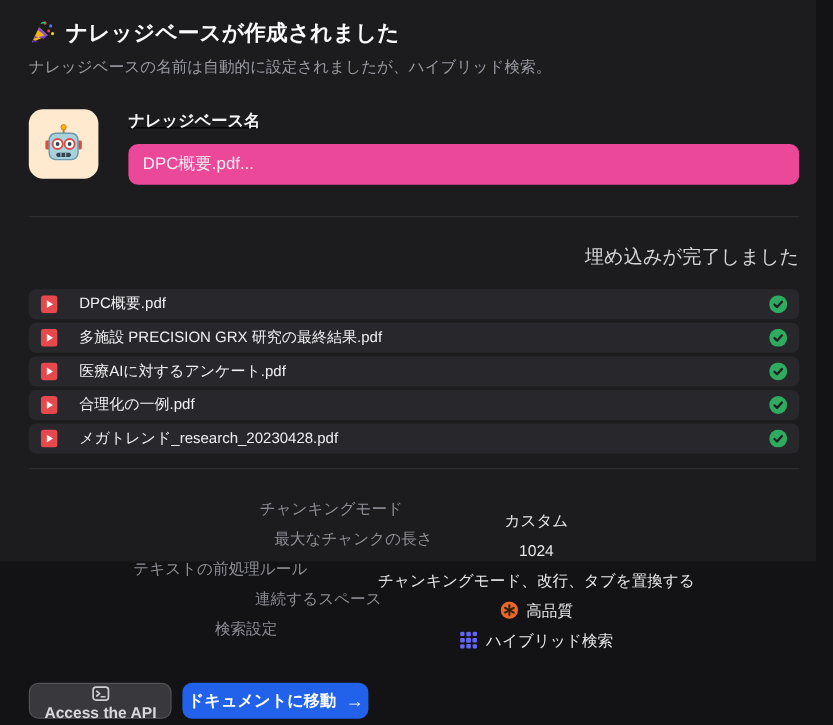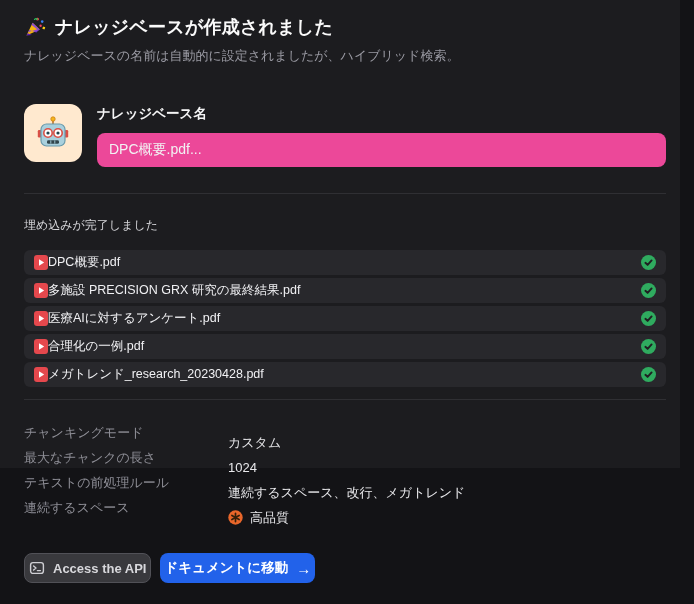--- a/index.html
+++ b/index.html
@@ -12,66 +12,66 @@
   }
   .panel {
     position:absolute; left:0; top:0; width:680px; height:468px;
     background:#1c1c1f;
     padding:15px 14px 0 24px;
   }
   .title-row { display:flex; align-items:center; gap:9px; }
   .title { font-size:18px; font-weight:700; color:#fafafa; letter-spacing:.2px; }
   .subtitle { margin-top:8px; font-size:13px; color:#9a9aa3; }
 
-  .name-row { display:flex; margin-top:39px; gap:15px; }
+  .name-row { display:flex; margin-top:26px; gap:25px;text-decoration:underline; }
   .avatar {
     width:58px; height:58px; border-radius:12px; background:#ffe9cf;
     display:flex; align-items:center; justify-content:center; flex-shrink:0;
     cursor:pointer;
   }
   .name-col { flex:1; padding-top:1px; }
   .name-label { font-size:13.5px; font-weight:700; color:#f4f4f5; }
   .name-input {
     margin-top:10px; height:34px; width:100%;
     background:#ec4899; border:none; border-radius:8px;
     color:#f2f2f3; font-size:14px; padding:0 12px;
     font-family:"Liberation Sans","DejaVu Sans",sans-serif;
     outline:none;
   }
 
   .divider { height:1px; background:#2f2f33; }
   .divider.d1 { margin-top:26px; }
   .divider.d2 { margin-top:12px; }
 
-  .section-heading { margin-top:23px; font-size:12px; font-weight:400; color:#d6d6da; }
+  .section-heading { margin-top:23px; font-size:16px; font-weight:400; color:#d6d6da;text-align:right; }
 
   .file-list { margin-top:16px; }
   .file-row {
     display:flex; align-items:center; height:25px;
     background:#28282c; border-radius:6px;
-    padding:0 10px; margin-bottom:3px; gap:0;
+    padding:0 10px; margin-bottom:3px; gap:18px;
   }
   .file-name { flex:1; font-size:12.5px; font-weight:500; color:#f0f0f3; overflow:hidden; white-space:nowrap; text-overflow:ellipsis; }
   .icon { display:inline-flex; align-items:center; justify-content:center; flex-shrink:0; }
 
   .settings { margin-top:20px; }
-  .setting-row { display:flex; align-items:center; height:25px; font-size:13px; }
+  .setting-row { display:flex; align-items:center; height:25px; font-size:13px;justify-content:center; }
   .setting-label { width:204px; color:#8e8e96; flex-shrink:0; }
   .setting-value { color:#e8e8eb; display:flex; align-items:center; gap:7px; font-weight:400;margin-top:20px; }
 
   .footer { margin-top:33px; display:flex; gap:9px; }
   .btn {
     height:30px; display:inline-flex; align-items:center;
     border-radius:8px; cursor:pointer;
     font-family:"Liberation Sans","DejaVu Sans",sans-serif;
   }
   .btn-api {
-    gap:8px; padding:0 4px;
+    padding:0 12px;
     background:#39393d; border:1px solid #515157;
-    color:#d8d8dc; font-size:13px; font-weight:600;
+    color:#d8d8dc; font-size:13px; font-weight:600;flex-direction:column;
   }
   .btn-go {
     gap:8px; padding:0 4px;
     background:#2262ea; border:none;
     color:#ffffff; font-size:13.5px; font-weight:600;
   }
   .btn-go .arrow { font-size:15px; line-height:1; }
 </style>
 </head>
 <body>
@@ -208,38 +208,59 @@
     <div class="setting-row">
       <span class="setting-label">チャンキングモード</span>
       <span class="setting-value">カスタム</span>
     </div>
     <div class="setting-row">
       <span class="setting-label">最大なチャンクの長さ</span>
       <span class="setting-value">1024</span>
     </div>
     <div class="setting-row">
       <span class="setting-label">テキストの前処理ルール</span>
-      <span class="setting-value">連続するスペース、改行、メガトレンド</span>
+      <span class="setting-value">チャンキングモード、改行、タブを置換する</span>
     </div>
     <div class="setting-row">
       <span class="setting-label">連続するスペース</span>
       <span class="setting-value">
         <span class="icon">
           <svg width="15" height="15" viewBox="0 0 15 15">
             <circle cx="7.5" cy="7.5" r="7.2" fill="#e8662a"></circle>
             <g stroke="#33200b" stroke-width="1.7" stroke-linecap="round">
               <line x1="7.5" y1="3.4" x2="7.5" y2="11.6"></line>
               <line x1="3.9" y1="5.5" x2="11.1" y2="9.5"></line>
               <line x1="3.9" y1="9.5" x2="11.1" y2="5.5"></line>
             </g>
           </svg>
         </span>
         <span>高品質</span>
       </span>
     </div>
+    <div class="setting-row">
+      <span class="setting-label">検索設定</span>
+      <span class="setting-value">
+        <span class="icon">
+          <svg width="15" height="15" viewBox="0 0 15 15">
+            <g fill="#6366f1">
+              <rect x="0.5" y="0.5" width="3.6" height="3.6" rx="0.9"></rect>
+              <rect x="5.6" y="0.5" width="3.8" height="3.8" rx="0.9"></rect>
+              <rect x="10.9" y="0.5" width="3.6" height="3.6" rx="0.9"></rect>
+              <rect x="0.5" y="5.6" width="3.8" height="3.8" rx="0.9"></rect>
+              <rect x="5.4" y="5.4" width="4.2" height="4.2" rx="1"></rect>
+              <rect x="10.7" y="5.6" width="3.8" height="3.8" rx="0.9"></rect>
+              <rect x="0.5" y="10.9" width="3.6" height="3.6" rx="0.9"></rect>
+              <rect x="5.6" y="10.7" width="3.8" height="3.8" rx="0.9"></rect>
+              <rect x="10.9" y="10.9" width="3.6" height="3.6" rx="0.9"></rect>
+            </g>
+          </svg>
+        </span>
+        <span>ハイブリッド検索</span>
+      </span>
+    </div>
   </div>
 
   <div class="footer">
     <button class="btn btn-api">
       <span class="icon">
         <svg width="16" height="16" viewBox="0 0 16 16">
           <rect x="1.6" y="2.6" width="12.8" height="10.8" rx="2.4" fill="none" stroke="#cfcfd4" stroke-width="1.4"></rect>
           <path d="M4.6 6 L7 8 L4.6 10" fill="none" stroke="#cfcfd4" stroke-width="1.4" stroke-linecap="round" stroke-linejoin="round"></path>
           <line x1="8.4" y1="10.6" x2="11.4" y2="10.6" stroke="#cfcfd4" stroke-width="1.4" stroke-linecap="round"></line>
         </svg>

